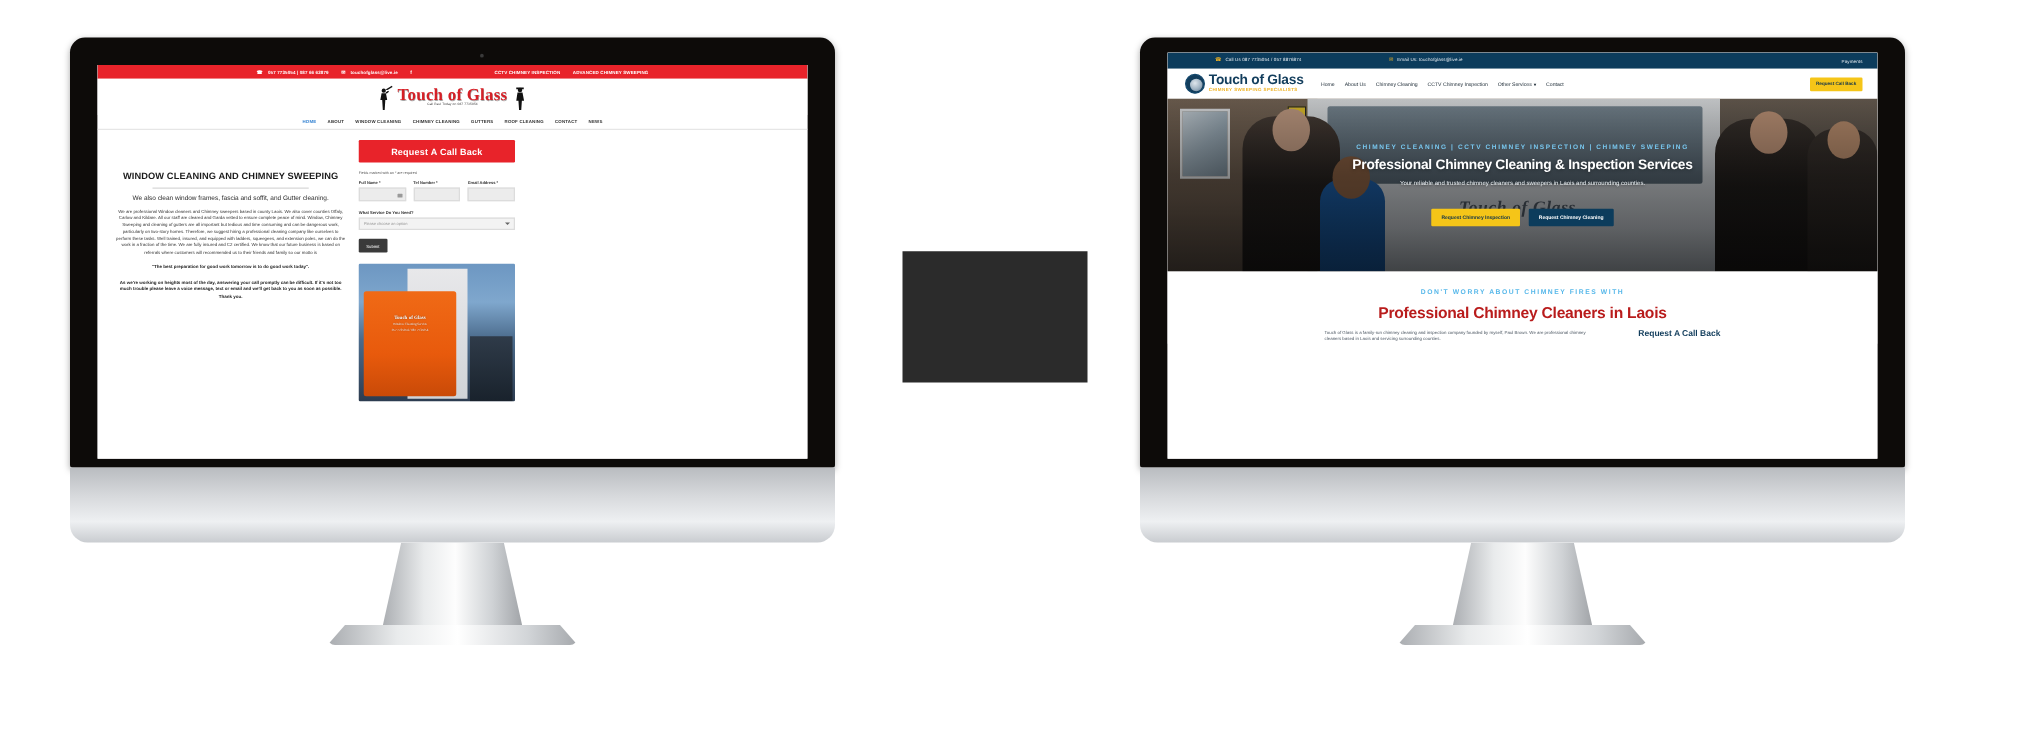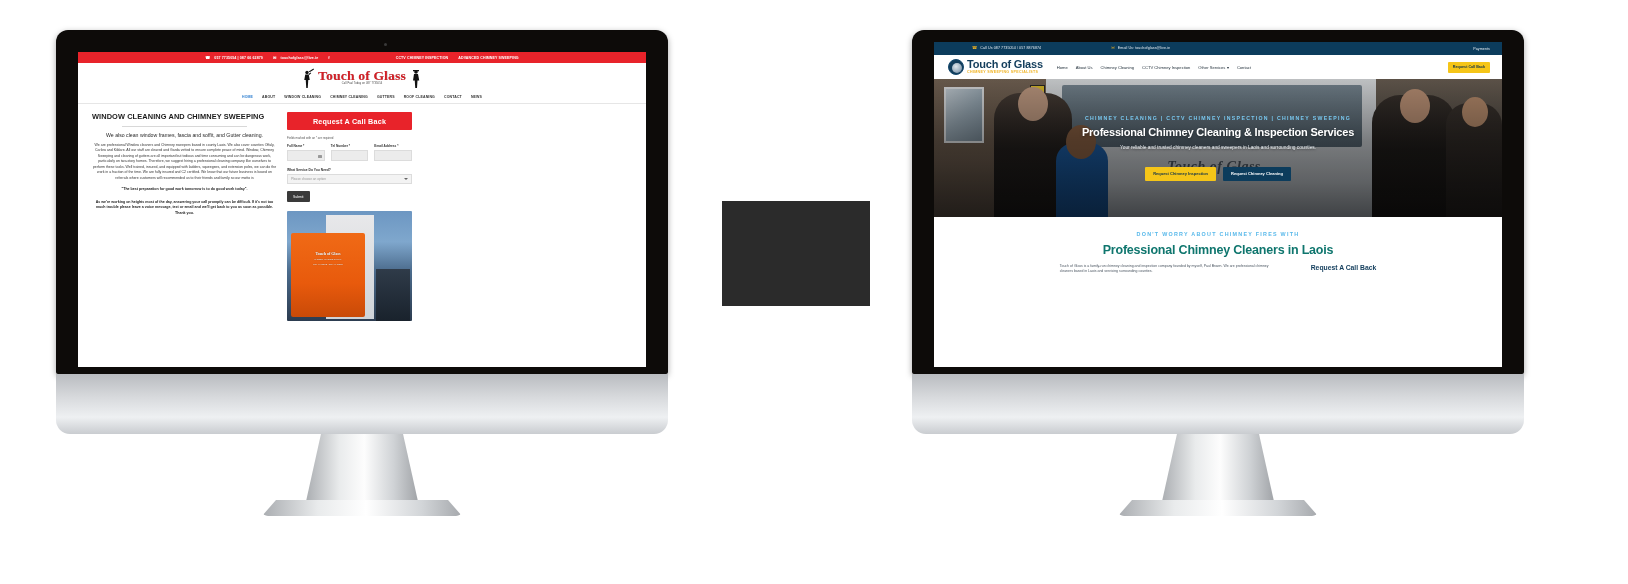--- a/index.html
+++ b/index.html
@@ -67,22 +67,22 @@
   }
   .old-nav {
     display: flex; justify-content: center; gap: 9px;
     padding: 3px 0 4px; font-size: 3.5px; font-weight: 700; color: #333;
     letter-spacing: .15px; border-bottom: 1px solid #e6e6e6;
   }
   .old-nav .active { color: #2f7fd0; }
   .old-body { display: flex; padding: 8px 14px 0 14px; gap: 10px; }
   .old-col-left { width: 185px; }
   .old-h1 {
-    font-size: 7.4px; font-weight: 700; color: #1a1a1a; text-align: left;
-    line-height: 1.25; letter-spacing: .1px;
+    font-size: 7.4px; font-weight: 700; color: #1a1a1a; text-align: center;
+    line-height: 1.25; letter-spacing: .1px; margin-top: 24px;
   }
   .old-rule { border: 0; border-top: 1px solid #d8d8d8; margin: 5px 30px 5px 30px; }
   .old-lead {
     font-size: 5.2px; color: #2a2a2a; text-align: center; line-height: 1.3;
   }
   .old-p {
     font-size: 3.5px; color: #333; text-align: center; line-height: 1.55;
     margin-top: 4px;
   }
   .old-quote {
@@ -290,21 +290,21 @@
   .hero .btn {
     font-size: 4px; font-weight: 700; padding: 4.5px 8px; border-radius: 1px;
   }
   .hero .btn-y { background: #f5c518; color: #11344b; }
   .hero .btn-b { background: #0c3c5c; color: #ffffff; }
   .below { padding: 14px 0 0; text-align: center; background: #fff; }
   .below .eyebrow2 {
     font-size: 5.4px; font-weight: 700; color: #57b8ea; letter-spacing: 1.25px;
   }
   .below .h2 {
-    font-size: 12.5px; font-weight: 700; color: #0f766e; margin-top: 6px;
+    font-size: 12.5px; font-weight: 700; color: #b91c1c; margin-top: 6px;
     letter-spacing: -.2px;
   }
   .below .cols {
     display: flex; justify-content: center; gap: 36px; margin-top: 7px;
     text-align: left; padding: 0 70px;
   }
   .below .ptext {
     width: 215px; font-size: 3.5px; color: #4a5560; line-height: 1.55;
   }
   .below .cbhead {

